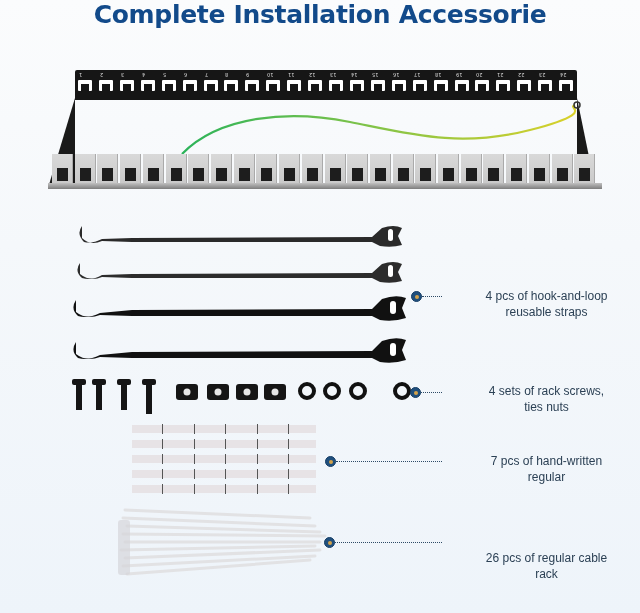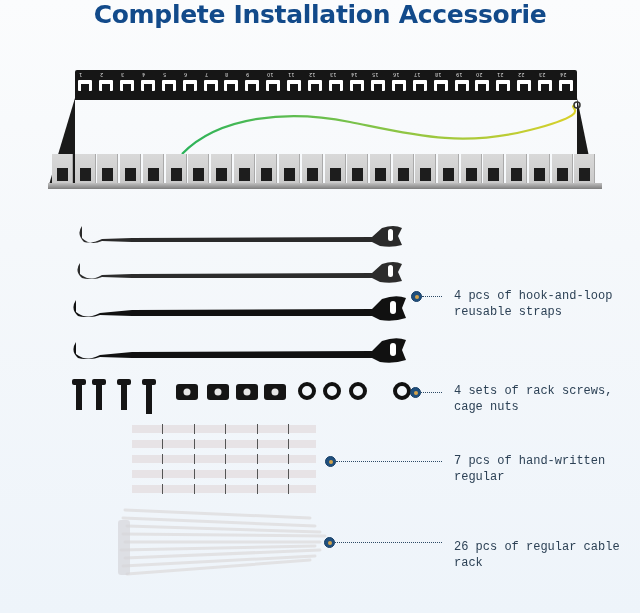--- a/index.html
+++ b/index.html
@@ -68,22 +68,22 @@
     background:#1f4f7d; border:1px solid #163e66;
   }
   .dot::after {
     content:""; position:absolute; left:2.5px; top:2.5px; width:4px; height:4px; border-radius:50%;
     background:#d4a24a;
   }
   .leader {
     position:absolute; height:0; border-top:1.5px dotted #2d4a66;
   }
   .callout-text {
-    position:absolute; font-family:Liberation Mono, monospace; font-size:12px;
-    color:#2c4155; line-height:16px; width:185px;
+    position:absolute; font-family:Liberation Sans, sans-serif; font-size:12px;
+    color:#2c4155; line-height:16px; width:185px;text-align:center;
   }
 
   
   .label-sheet { position:absolute; left:132px; top:425px; }
   .label-row {
     position:relative; height:8px; margin-bottom:7px; width:184px;
     background:#e7e3e6;
   }
   .label-row span {
     position:absolute; top:-1px; width:1px; height:10px; background:#555;
@@ -301,33 +301,33 @@
     <div>4 pcs of hook-and-loop</div>
     <div>reusable straps</div>
   </div>
 </div>
 
 <div class="callout">
   <div class="dot" style="left:410px;top:387px"></div>
   <div class="leader" style="left:421px;top:392px;width:21px"></div>
   <div class="callout-text" style="left:454px;top:383px">
     <div>4 sets of rack screws,</div>
-    <div>cage nuts</div>
+    <div>ties nuts</div>
   </div>
 </div>
 
 <div class="callout">
   <div class="dot" style="left:325px;top:456px"></div>
   <div class="leader" style="left:336px;top:461px;width:106px"></div>
   <div class="callout-text" style="left:454px;top:453px">
     <div>7 pcs of hand-written</div>
     <div>regular</div>
   </div>
 </div>
 
 <div class="callout">
   <div class="dot" style="left:324px;top:537px"></div>
   <div class="leader" style="left:335px;top:542px;width:107px"></div>
-  <div class="callout-text" style="left:454px;top:539px">
+  <div class="callout-text" style="left:454px;top:550px">
     <div>26 pcs of regular cable</div>
     <div>rack</div>
   </div>
 </div>
 
 </body></html>

